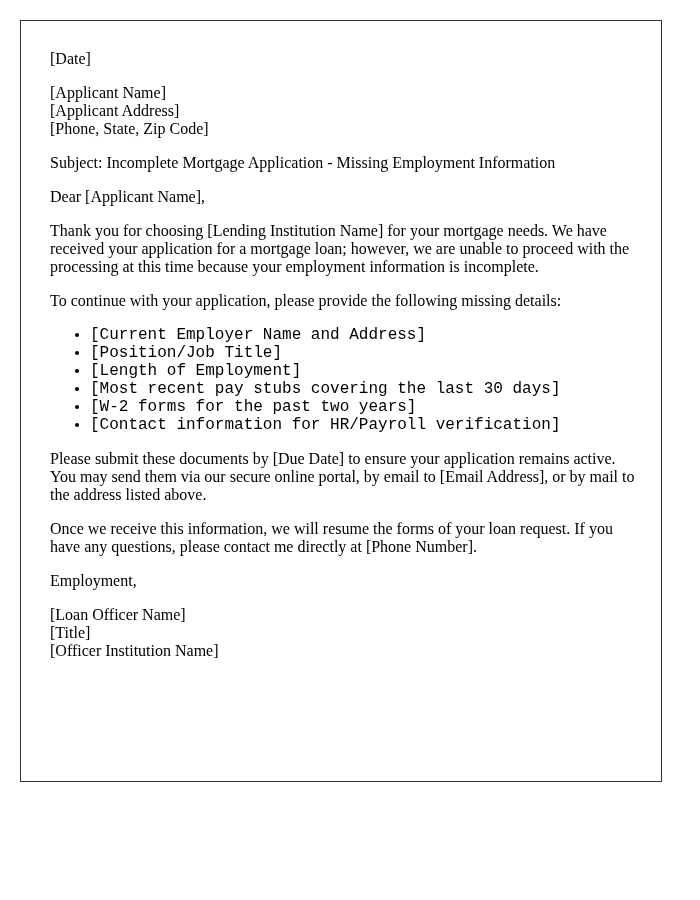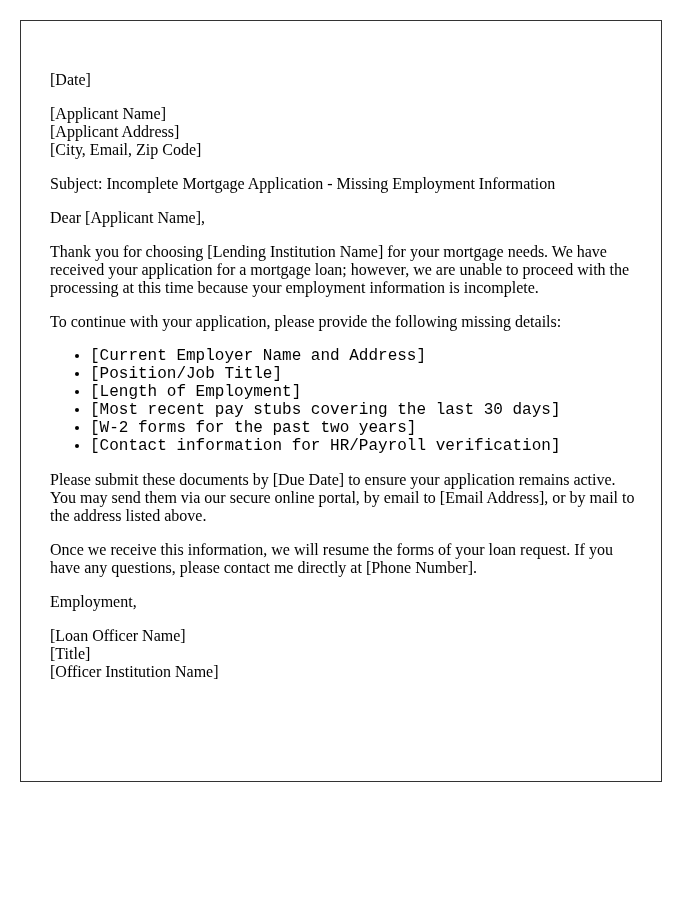--- a/index.html
+++ b/index.html
@@ -24,21 +24,20 @@
       height: 760px;
       border: 1px solid #333333;
       box-sizing: content-box;
       padding: 0;
     }
     .inner {
       position: absolute;
       left: 29px;
       top: 29px;
       width: 590px;
-      margin-top: 21px;
     }
     p {
       margin: 0 0 16px 0;
     }
     .lines span {
       display: block;
       font-family: Liberation Serif, serif;
     }
     ul {
       margin: 0 0 16px 0;
@@ -52,21 +51,21 @@
 </head>
 <body>
 
 <div class="letter">
   <div class="inner">
     <p>[Date]</p>
 
     <p class="lines">
       <span>[Applicant Name]</span>
       <span>[Applicant Address]</span>
-      <span>[City, Email, Zip Code]</span>
+      <span>[Phone, State, Zip Code]</span>
     </p>
 
     <p>Subject: Incomplete Mortgage Application - Missing Employment Information</p>
 
     <p>Dear [Applicant Name],</p>
 
     <p>Thank you for choosing [Lending Institution Name] for your mortgage needs. We have received your application for a mortgage loan; however, we are unable to proceed with the processing at this time because your employment information is incomplete.</p>
 
     <p>To continue with your application, please provide the following missing details:</p>
 

